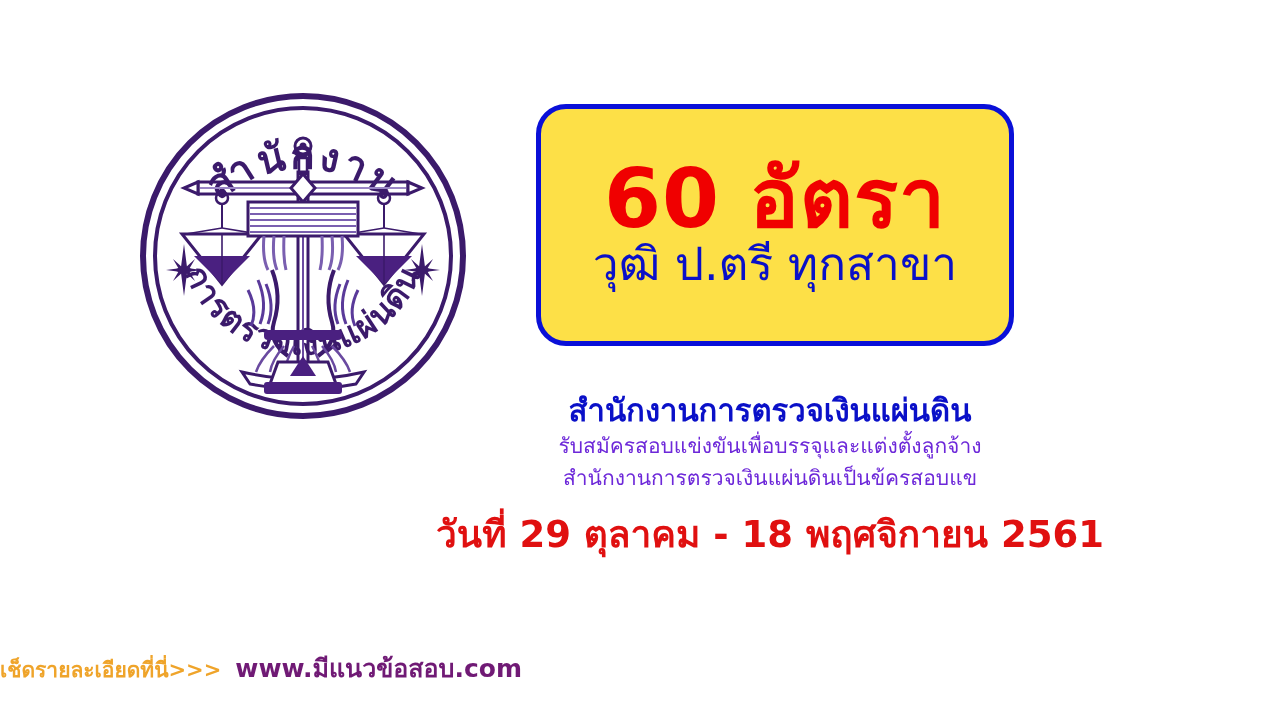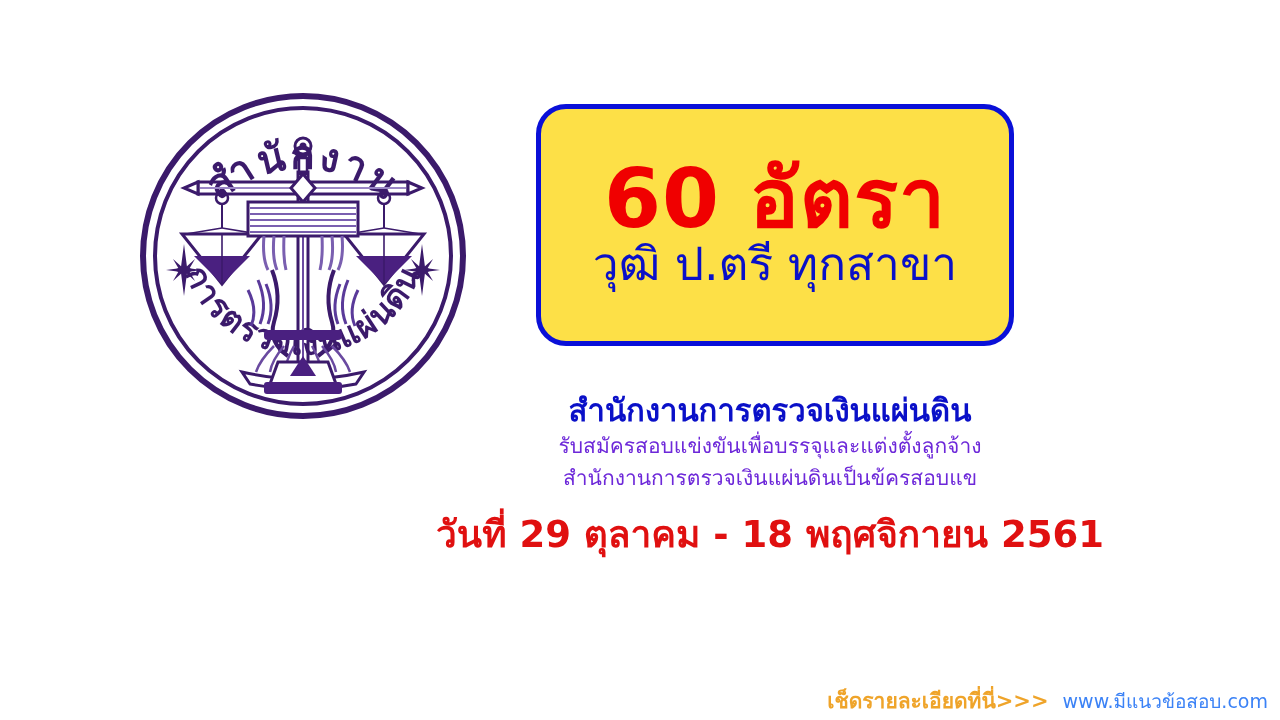--- a/index.html
+++ b/index.html
@@ -91,35 +91,34 @@
     text-align: center;
   }
 
   
   .footer {
     position: absolute;
     left: 0;
     top: 648px;
     width: 1268px;
     display: flex;
-    justify-content: flex-end;
+    justify-content: flex-start;
     align-items: baseline;
     gap: 14px;
-    margin-top: 36px;
   }
   .footer-cta {
     color: #efa42a;
     font-weight: bold;
     font-size: 21px;
     white-space: nowrap;
   }
   .footer-url {
-    color: #3b82f6;
-    font-weight: normal;
-    font-size: 19px;
+    color: #701a75;
+    font-weight: bold;
+    font-size: 25px;
     white-space: nowrap;
   }
 </style>
 </head>
 <body>
 
 <div id="poster">
 
   <div class="seal-wrap">
     <svg viewBox="0 0 330 342" xmlns="http://www.w3.org/2000/svg" aria-hidden="true">

